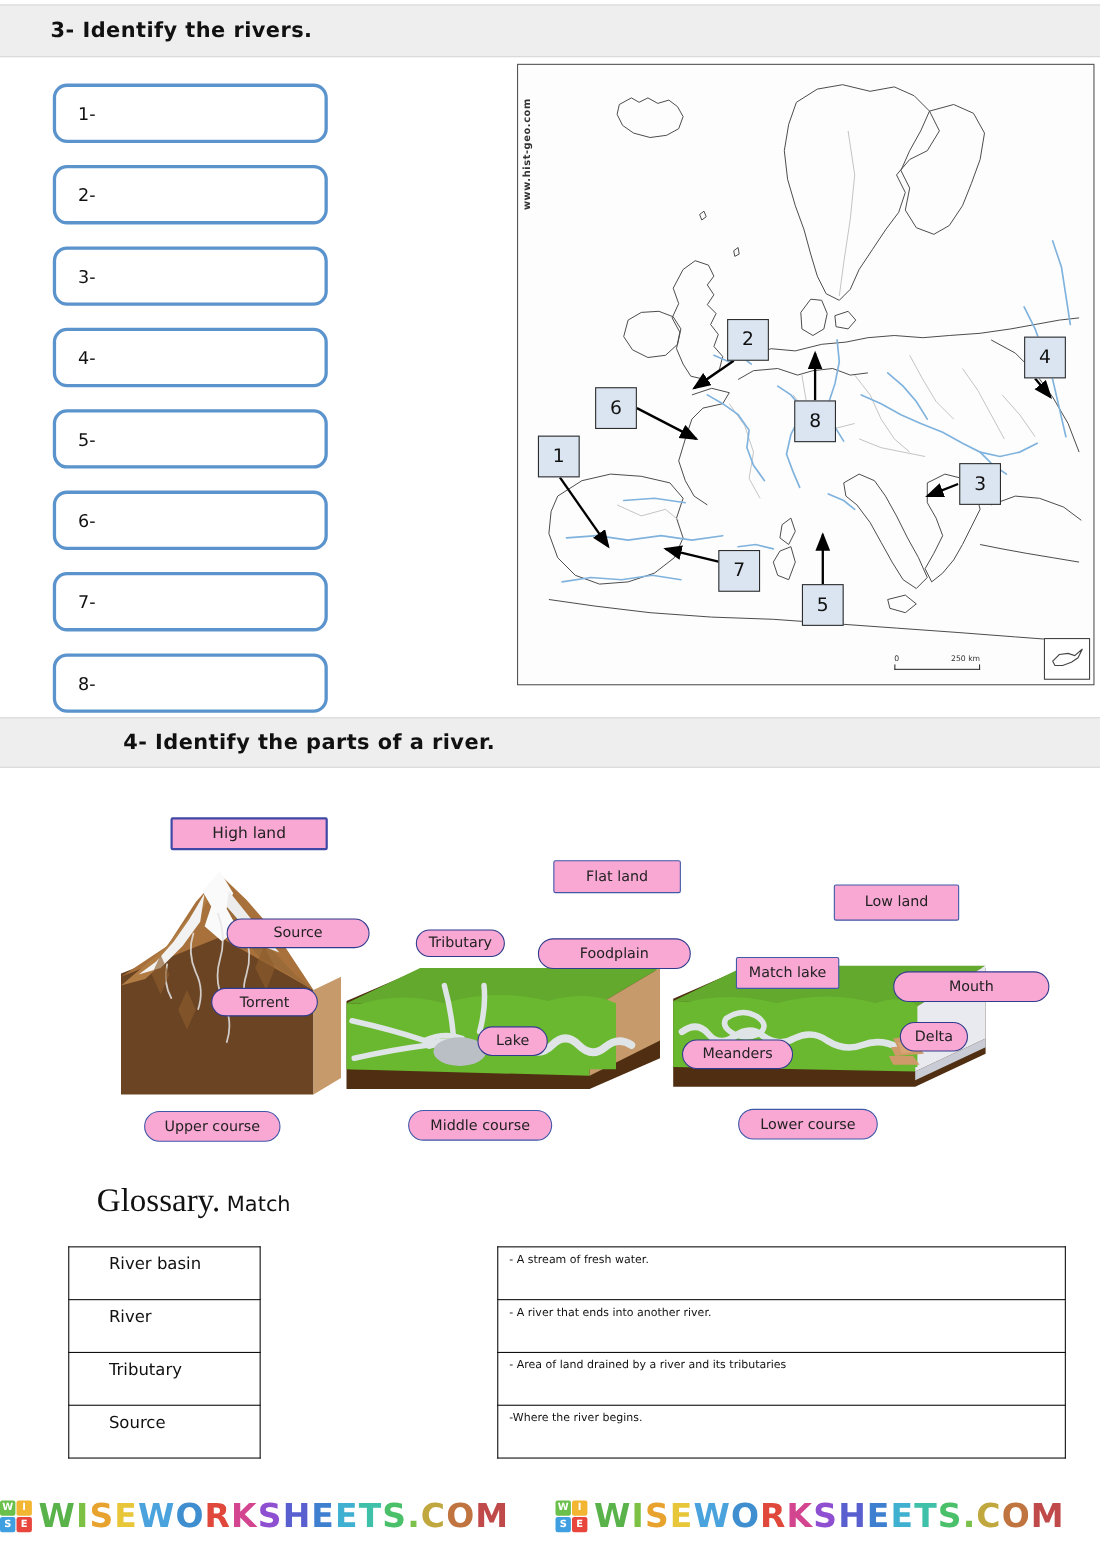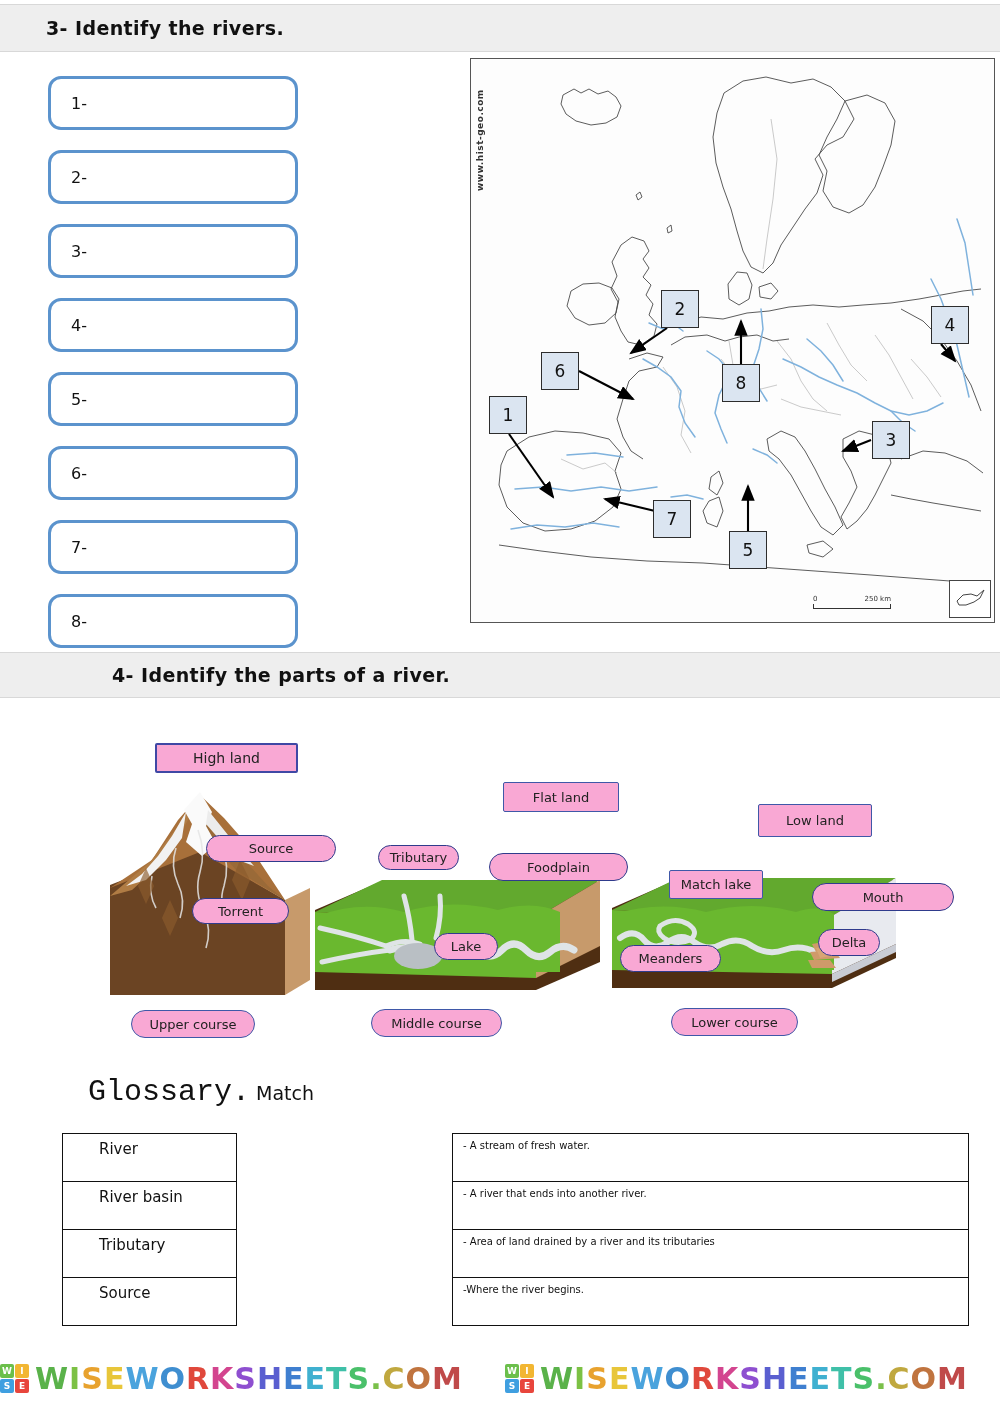--- a/index.html
+++ b/index.html
@@ -92,21 +92,21 @@
   .dlabel.rd { border:1px solid #2f3b8c; border-radius:15px; font-size:13px; }
   .dlabel.fl { border:1px solid #3f58a8; border-radius:2px; font-size:13px; }
   .dlabel.course { border:1px solid #3f58a8; border-radius:16px; font-size:13px; }
 
   
   #glossary-title {
     position:absolute; left:88px; top:1075px;
     display:flex; align-items:baseline; gap:6px;
   }
   #glossary-title .g-main {
-    font-family:Liberation Mono, monospace;
+    font-family:Liberation Serif, serif;
     font-size:30px; color:#111;
   }
   #glossary-title .g-sub {
     font-family:"DejaVu Sans", sans-serif;
     font-size:19px; color:#111;
   }
   #terms-table {
     position:absolute; left:62px; top:1133px;
     width:175px; border-collapse:collapse;
   }
@@ -402,24 +402,24 @@
 </div>
 
 <div id="glossary-title">
   <span class="g-main">Glossary.</span>
   <span class="g-sub">Match</span>
 </div>
 
 <table id="terms-table">
   <tbody>
       <tr>
+        <td>River basin</td>
+      </tr>
+      <tr>
         <td>River</td>
-      </tr>
-      <tr>
-        <td>River basin</td>
       </tr>
       <tr>
         <td>Tributary</td>
       </tr>
       <tr>
         <td>Source</td>
       </tr>
     </tbody>
 </table>
 

